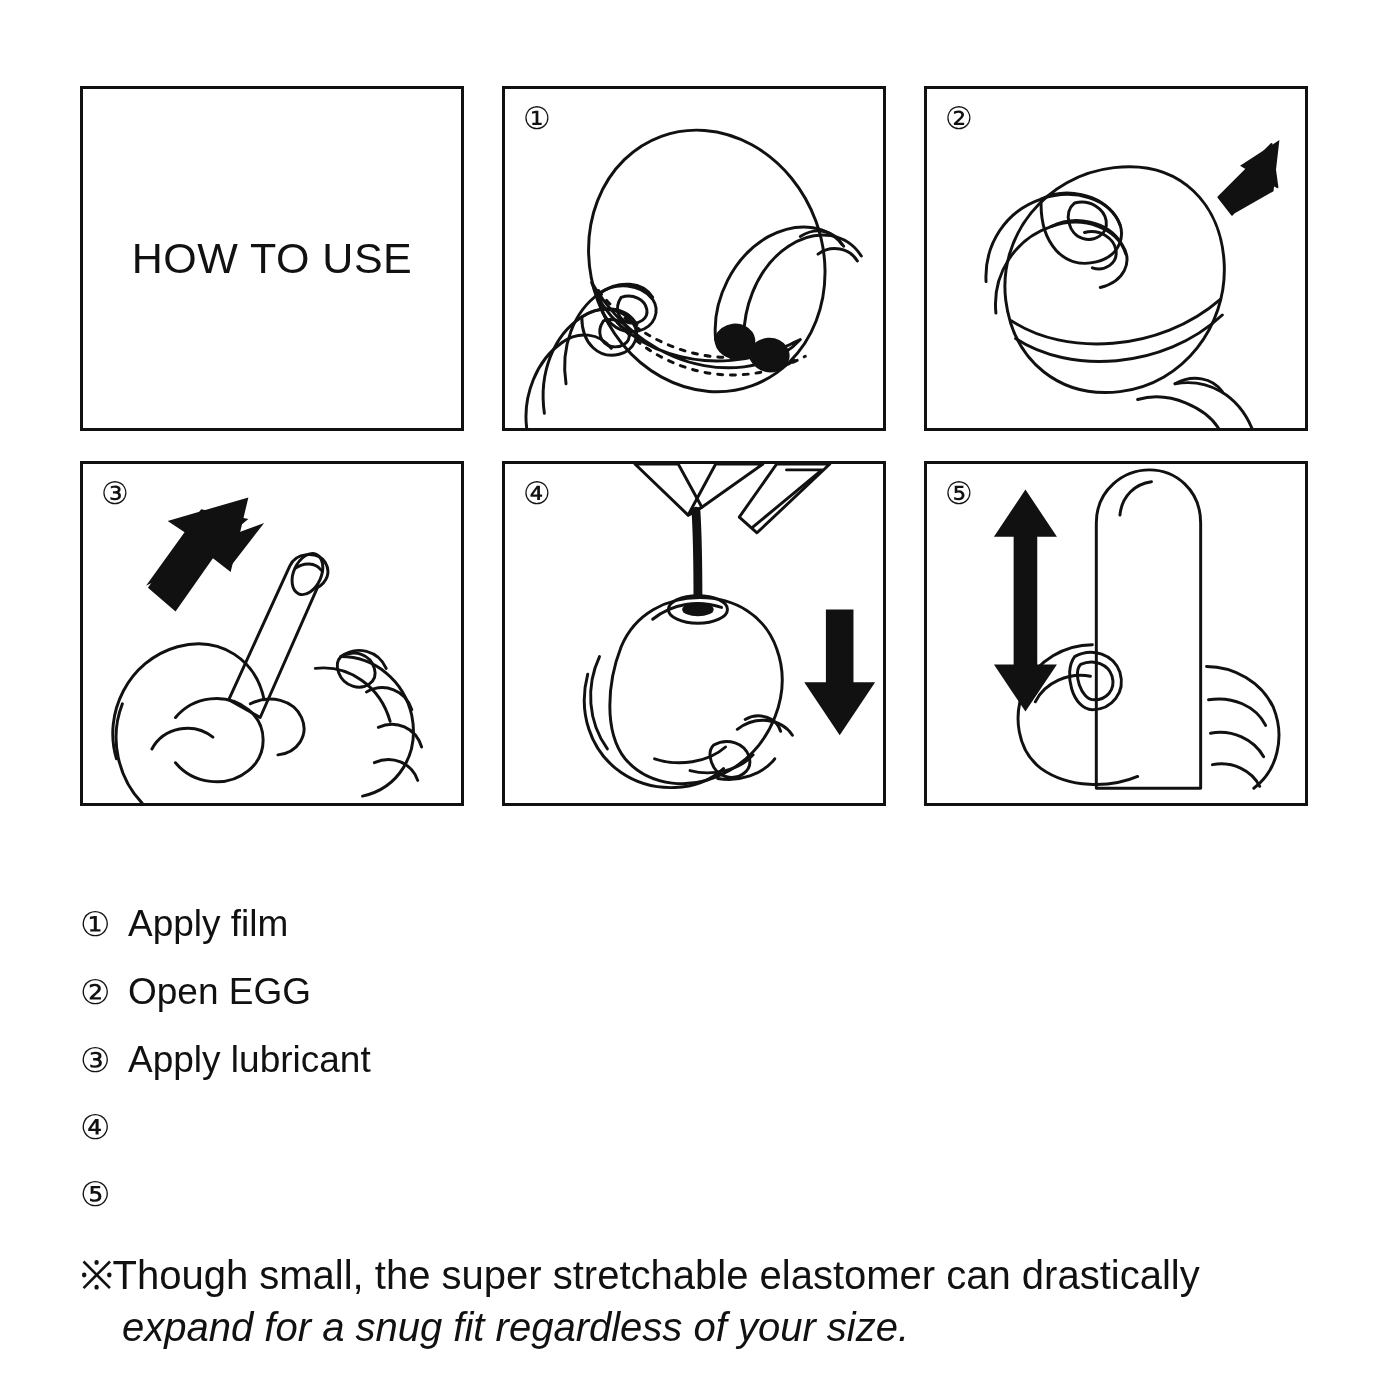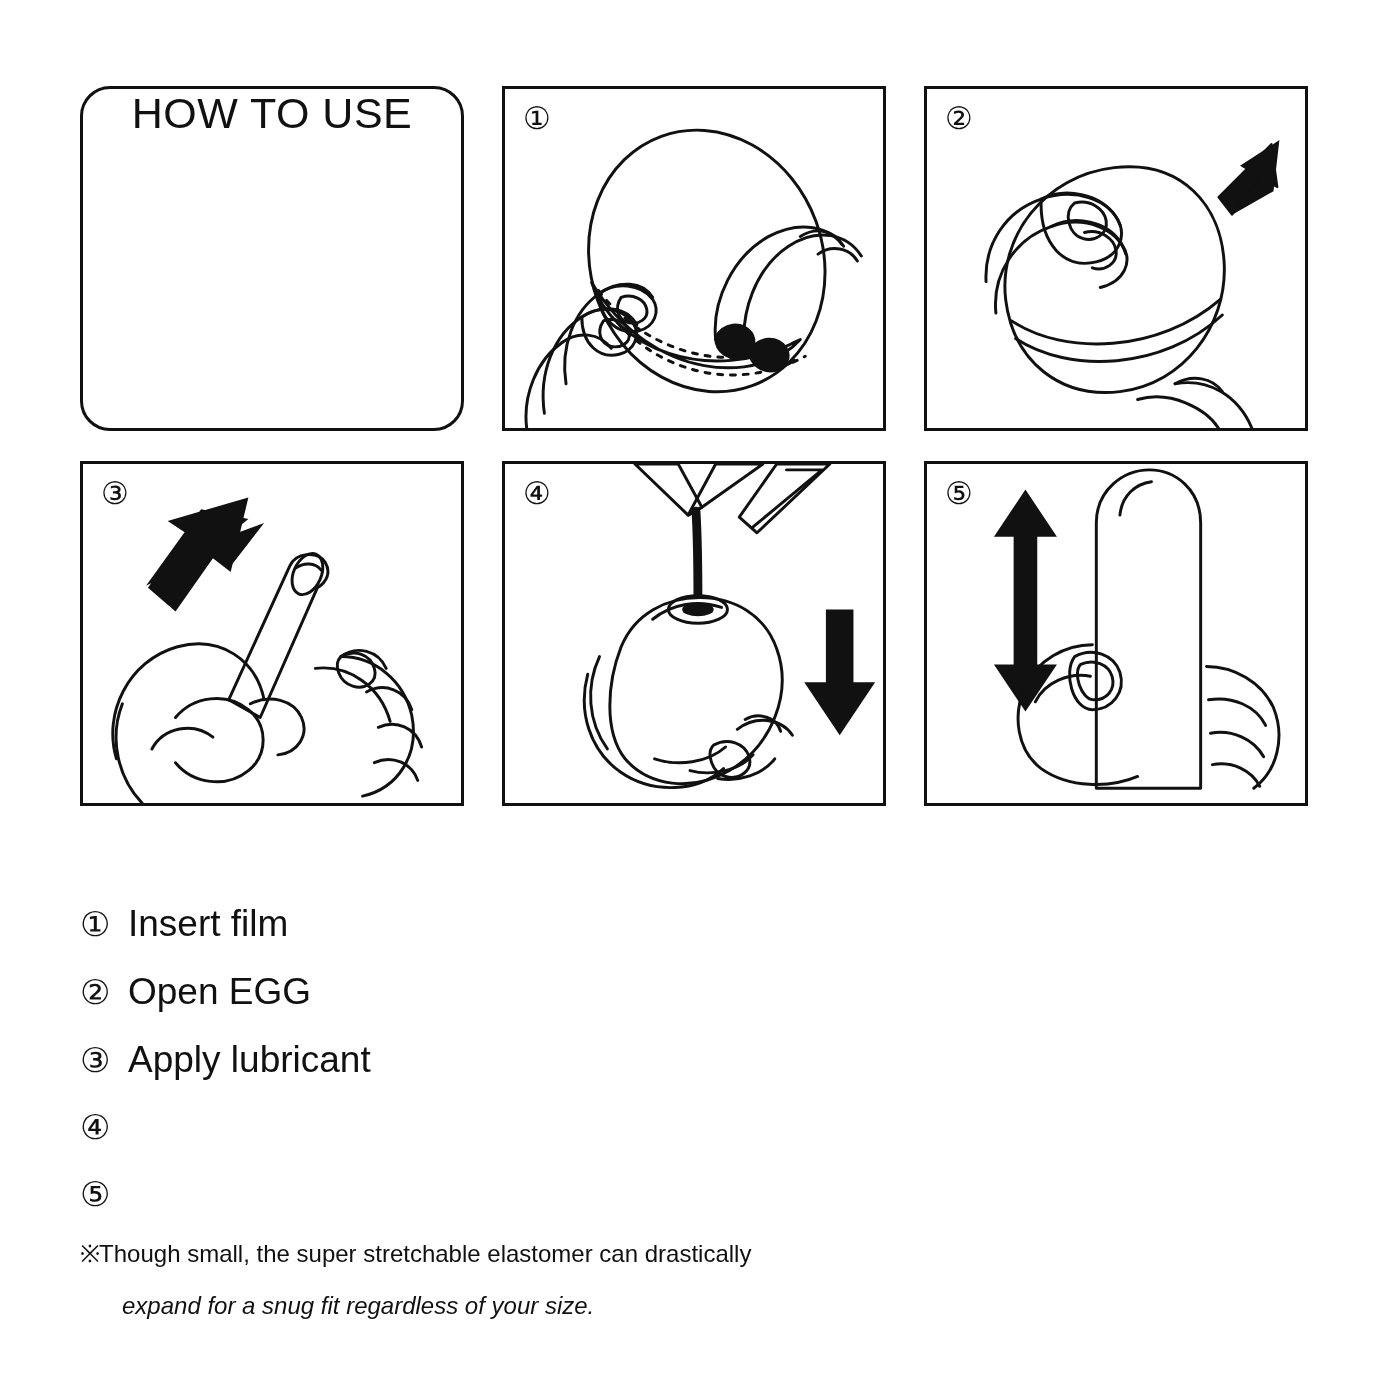--- a/index.html
+++ b/index.html
@@ -34,22 +34,22 @@
   }
   .panel {
     position: relative;
     border: 3px solid #111;
     box-sizing: border-box;
     background: #fff;
     overflow: hidden;
   }
   .panel.title-panel {
     display: flex;
+    align-items: center;
     justify-content: center;
-    border-radius: 30px;
   }
   .title-text {
     font-size: 43px;
     letter-spacing: 0.5px;
     color: #111;
     white-space: nowrap;
   }
   .step-num {
     position: absolute;
     left: 18px;
@@ -83,22 +83,22 @@
   }
   .cap-num {
     width: 48px;
     flex: 0 0 48px;
     font-size: 34px;
   }
   .cap-label {
     font-weight: normal;
   }
   .note {
-    margin-top: 0;
-    font-size: 24px;
+    margin-top: 21px;
+    font-size: 40px;
     line-height: 52px;
     color: #111;
     text-indent: 0;
   }
   .note .note-mark { letter-spacing: -1px; }
   .note-second {
     display: block;
     padding-left: 42px;
     font-style: italic;
   }
@@ -263,21 +263,21 @@
         </g>
       </svg>
     </div>
 
   </div>
 
   <div class="captions">
 
     <div class="cap-row">
       <span class="cap-num">①</span>
-      <span class="cap-label">Insert film</span>
+      <span class="cap-label">Apply film</span>
     </div>
 
     <div class="cap-row">
       <span class="cap-num">②</span>
       <span class="cap-label">Open EGG</span>
     </div>
 
     <div class="cap-row">
       <span class="cap-num">③</span>
       <span class="cap-label">Apply lubricant</span>

